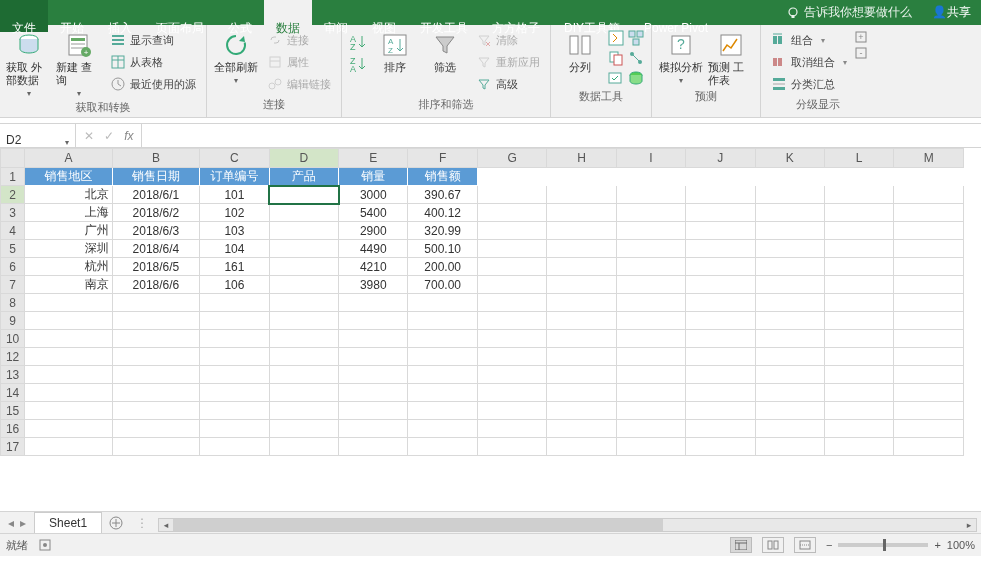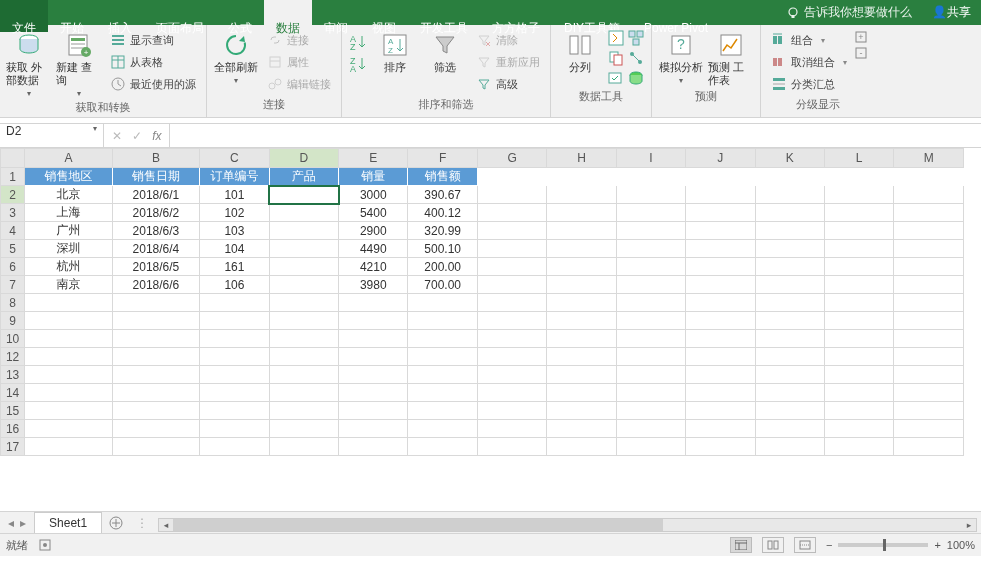--- a/index.html
+++ b/index.html
@@ -28,37 +28,37 @@
 .small-btn .ico { width:16px; height:16px; }
 .small-btn.disabled { color:#aaa; }
 .small-btn.disabled .ico { opacity:.45; }
 
 
 .ico { display:inline-flex; align-items:center; justify-content:center; }
 svg { display:block; }
 
 
 .formula-row { height:24px; display:flex; align-items:stretch; border-bottom:1px solid #d4d4d4; }
-.name-box { width:104px; border-right:1px solid #d4d4d4; display:flex; align-items:flex-start; padding:0 6px; font-size:12px; }
+.name-box { width:76px; border-right:1px solid #d4d4d4; display:flex; align-items:flex-end; padding:0 6px; font-size:12px; }
 .name-box .dd { margin-left:auto; font-size:8px; color:#666; }
 .fx-ctrl { display:flex; align-items:center; border-right:1px solid #d4d4d4; padding:0 8px; gap:10px; color:#bbb; }
 .fx-ctrl .fx { font-style:italic; color:#888; }
 .fx-input { flex:1; padding:0 6px; display:flex; align-items:center; }
 
 
 .grid-wrap { position:relative; height:364px; overflow:hidden; border-bottom:1px solid #d4d4d4; }
 table.sheet { border-collapse:collapse; table-layout:fixed; width:964px; }
 .sheet th, .sheet td { border:1px solid #d9d9d9; height:18px; font-size:12px; padding:0 3px; overflow:hidden; white-space:nowrap; }
 .sheet thead th { background:#e6e6e6; font-weight:normal; text-align:center; color:#555; height:19px; }
 .sheet tbody th { background:#e6e6e6; font-weight:normal; text-align:center; color:#555; width:24px; }
 .sheet thead th:first-child { width:24px; background:#e6e6e6; }
 .colA{width:87px}.colB{width:87px}.colC{width:69px}.colD{width:69px}.colE{width:69px}.colF{width:69px}
 .colG,.colH,.colI,.colJ,.colK,.colL,.colM{width:69px}
 .hdrrow td { background:#5b9bd5; color:#fff; text-align:center; border-color:#fff; }
-td.left{text-align:center}td.right{text-align:center}
+td.left{text-align:right}td.right{text-align:center}
 .sheet tbody tr th.sel, .sheet thead th.sel { background:#d3e5c8; }
 .sel-cell { outline:2px solid #217346; outline-offset:-1px; position:relative; }
 
 
 .tabs-row { height:22px; display:flex; align-items:stretch; background:#f1f1f1; border-bottom:1px solid #d4d4d4; }
 .tabs-nav { display:flex; align-items:center; gap:6px; padding:0 8px; color:#888; }
 .sheet-tab { background:#fff; border:1px solid #ccc; border-bottom:none; padding:0 14px; line-height:21px; font-size:12px; }
 .new-sheet { display:flex; align-items:center; justify-content:center; width:28px; color:#666; }
 .tabs-row .gap { flex:1; display:flex; align-items:center; }
 .hscroll { flex:1; height:14px; margin:4px 4px 0 4px; background:#e8e8e8; position:relative; border:1px solid #ccc; }

